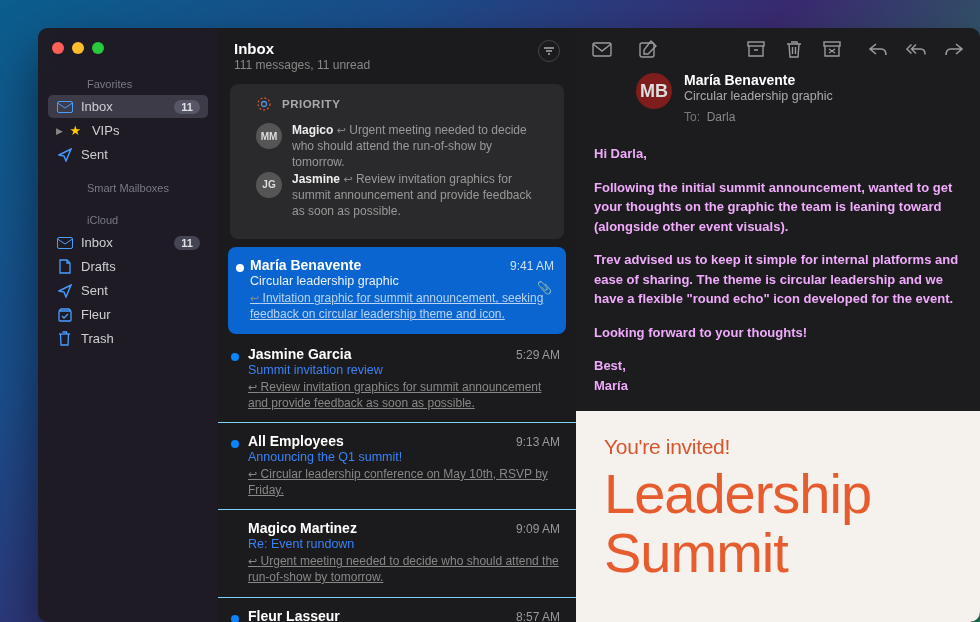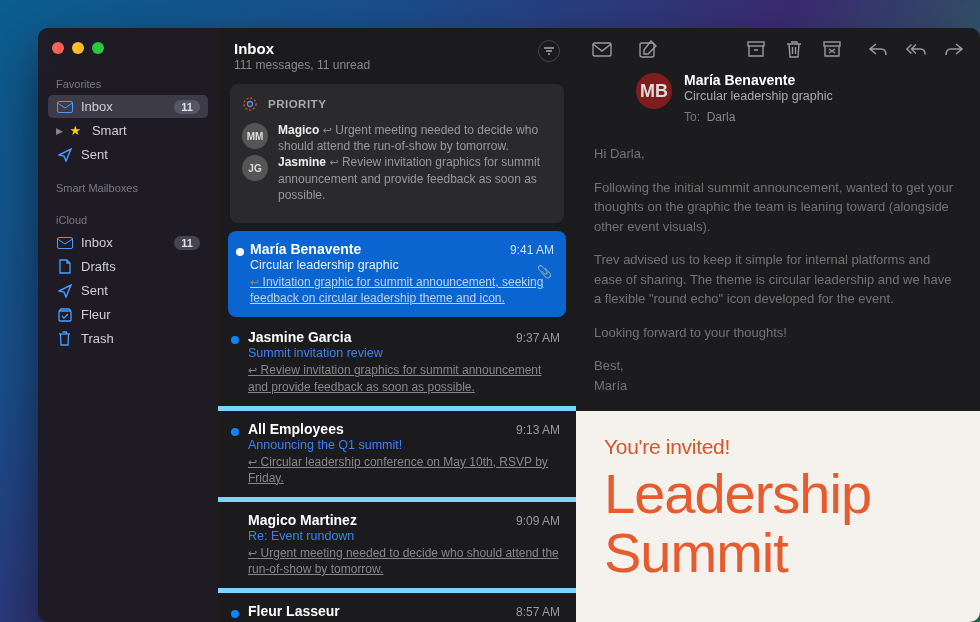--- a/index.html
+++ b/index.html
@@ -21,46 +21,46 @@
       background: rgba(32, 28, 44, 0.55);
       backdrop-filter: blur(20px);
       padding: 10px 10px;
       flex-shrink: 0;
     }
     .traffic-lights { display: flex; gap: 8px; padding: 4px 4px 16px; }
     .tl { width: 12px; height: 12px; border-radius: 50%; }
     .tl.red { background: #ff5f56; }
     .tl.yellow { background: #ffbd2e; }
     .tl.green { background: #27c93f; }
-    .sidebar-section-label { font-size: 11px; color: #7a7a85; font-weight: 500; padding: 4px 8px; margin-top: 4px; }
+    .sidebar-section-label { font-size: 11px; color: #7a7a85; font-weight: 500; padding: 4px 8px; margin-top: 4px; margin-left: 31px; }
     .sidebar-item { display: flex; align-items: center; gap: 8px; padding: 4px 8px; border-radius: 5px; font-size: 13px; color: #d0d0d5; cursor: pointer; margin: 1px 0; }
     .sidebar-item.selected { background: rgba(120, 120, 140, 0.35); }
     .sidebar-item .icon { width: 17px; height: 14px; display: flex; align-items: center; justify-content: center; color: #4a9eff; flex-shrink: 0; }
     .sidebar-item .star-icon { color: #ffcc00; }
     .sidebar-item .label { flex: 1; }
     .badge { background: rgba(120,120,140,0.45); color: #e0e0e5; font-size: 11px; padding: 1px 7px; border-radius: 9px; font-weight: bold; }
     .chevron { font-size: 9px; color: #888; }
 
     .msg-list { width: 358px; background: #1b1b1d; flex-shrink: 0; display: flex; flex-direction: column; overflow: hidden; }
     .list-header { padding: 12px 16px 8px; display: flex; align-items: flex-start; justify-content: space-between; }
     .list-header h2 { font-size: 15px; font-weight: 700; color: #fff; }
     .list-header .sub { font-size: 12px; color: #888; margin-top: 1px; }
     .filter-btn { width: 22px; height: 22px; border:1px solid #444; border-radius: 50%; display:flex; align-items:center; justify-content:center; color:#aaa; cursor:pointer; }
 
-    .priority-box { margin: 4px 12px 6px; background: #2a2a2c; border-radius: 8px; padding: 12px 12px; }
+    .priority-box { margin: 4px 12px 6px; background: #2a2a2c; border-radius: 8px; padding: 12px 26px; }
     .priority-head { display: flex; align-items: center; gap: 10px; margin-bottom: 10px; }
     .priority-icon { width: 16px; height: 16px; display:inline-block; }
     .priority-title { font-size: 11.5px; font-weight: 700; color: #aaa; letter-spacing: 0.5px; }
     .priority-item { display: flex; gap: 10px; margin-bottom: 8px; }
     .avatar-circle { width: 26px; height: 26px; border-radius: 50%; background: #555; display: flex; align-items:center; justify-content:center; font-size: 10px; font-weight:600; color: #ddd; flex-shrink: 0; margin-top: 1px; }
     .priority-text { font-size: 12px; color: #999; line-height: 1.35; }
     .priority-text b { color: #eee; font-weight: 600; }
     .reply-arrow { color:#888; font-size:11px; }
 
-    .msg-item { padding: 10px 16px 11px 30px; border-bottom: 5px solid #7dd3fc; position: relative; cursor: pointer; }
+    .msg-item { padding: 10px 16px 11px 30px; border-bottom: 1px solid #7dd3fc; position: relative; cursor: pointer; }
     .msg-item.selected { background: #0a65d0; margin: 2px 10px; border-radius: 8px; padding-left: 22px; padding-right: 12px; border-bottom: none; }
     .msg-top { display: flex; justify-content: space-between; align-items:baseline; }
     .msg-sender { font-size: 14px; font-weight: 700; color: #fff; }
     .msg-time { font-size: 12px; color: #999; }
     .msg-item.selected .msg-time { color: #cce0f7; }
     .msg-subject { font-size: 12.5px; color: #3b82f6; margin-top: 1px; }
     .msg-item.selected .msg-subject { color: #e8f0fc; }
     .msg-preview { font-size: 12px; color: #888; margin-top: 2px; line-height: 1.35; text-decoration: underline; }
     .msg-item.selected .msg-preview { color: #b8d4f3; }
     .dot { width: 8px; height: 8px; border-radius: 50%; background: #0a84ff; position: absolute; left: 13px; top: 17px; }
@@ -71,21 +71,21 @@
     .toolbar { display: flex; gap: 26px; padding: 12px 16px 8px; color: #9a9a9e; align-items:center; }
     .toolbar .ticon { width: 20px; height: 18px; cursor: pointer; display:flex; align-items:center; justify-content:center; }
     .toolbar .spacer { flex: 1; }
     .toolbar .tgroup { display: flex; gap: 18px; }
     .email-head { padding: 6px 16px 14px; display: flex; gap: 12px; }
     .email-head .avatar-circle { width: 36px; height: 36px; font-size: 18px; background: #7f1d1d; margin-left: 44px; }
     .email-from { font-size: 14px; font-weight: 700; color: #fff; }
     .email-subj { font-size: 12.5px; color: #aaa; margin-top: 1px; }
     .email-to { font-size: 12px; color: #888; margin-top: 7px; }
     .email-to .to-label { color: #777; }
-    .email-body { padding: 6px 18px; font-size: 13px; color: #737373; line-height: 1.5; }
+    .email-body { padding: 6px 18px; font-size: 13px; color: #f0abfc; line-height: 1.5; font-weight: bold; }
     .email-body p { margin-bottom: 14px; }
     .invite-block { margin-top: 10px; background: #f5f1ec; padding: 24px 28px 40px; }
     .invite-small { font-size: 21px; color: #d6562e; font-weight: 400; letter-spacing: -0.3px; }
     .invite-big { font-size: 56px; color: #e65c2e; font-weight: 300; line-height: 1.05; letter-spacing: -1px; margin-top: 6px; }
   </style>
 </head>
 <body>
 
 <div class="window">
 
@@ -103,21 +103,21 @@
             <rect x="0.5" y="0.5" width="15" height="11" rx="1.5" fill="none" stroke="currentColor"></rect>
             <path d="M0.5 2 L8 7 L15.5 2" fill="none" stroke="currentColor"></path>
           </svg>
         </span>
       <span class="label">Inbox</span>
       <span class="badge">11</span>
     </div>
     <div class="sidebar-item">
       <span class="chevron">▶</span>
       <span class="icon star-icon" style="margin-left:-4px">★</span>
-      <span class="label">Smart</span>
+      <span class="label">VIPs</span>
     </div>
     <div class="sidebar-item">
       <span class="icon">
           <svg width="14" height="14" viewBox="0 0 14 14" fill="none" stroke="currentColor" stroke-width="1.4">
             <path d="M1 7 L13 1 L8 13 L6 8 Z"></path>
           </svg>
         </span>
       <span class="label">Sent</span>
     </div>
 
@@ -214,21 +214,21 @@
         </div>
       <div class="msg-subject">Circular leadership graphic</div>
       <div class="msg-preview"><span class="reply-arrow">↩︎</span> <span>Invitation graphic for summit announcement, seeking feedback on circular leadership theme and icon.</span></div>
       <span class="attach">📎</span>
     </div>
 
     <div class="msg-item">
       <span class="dot"></span>
       <div class="msg-top">
           <span class="msg-sender">Jasmine Garcia</span>
-          <span class="msg-time">9:37 AM</span>
+          <span class="msg-time">5:29 AM</span>
         </div>
       <div class="msg-subject">Summit invitation review</div>
       <div class="msg-preview"><span class="reply-arrow">↩︎</span> <span>Review invitation graphics for summit announcement and provide feedback as soon as possible.</span></div>
     </div>
 
     <div class="msg-item">
       <span class="dot"></span>
       <div class="msg-top">
           <span class="msg-sender">All Employees</span>
           <span class="msg-time">9:13 AM</span>

